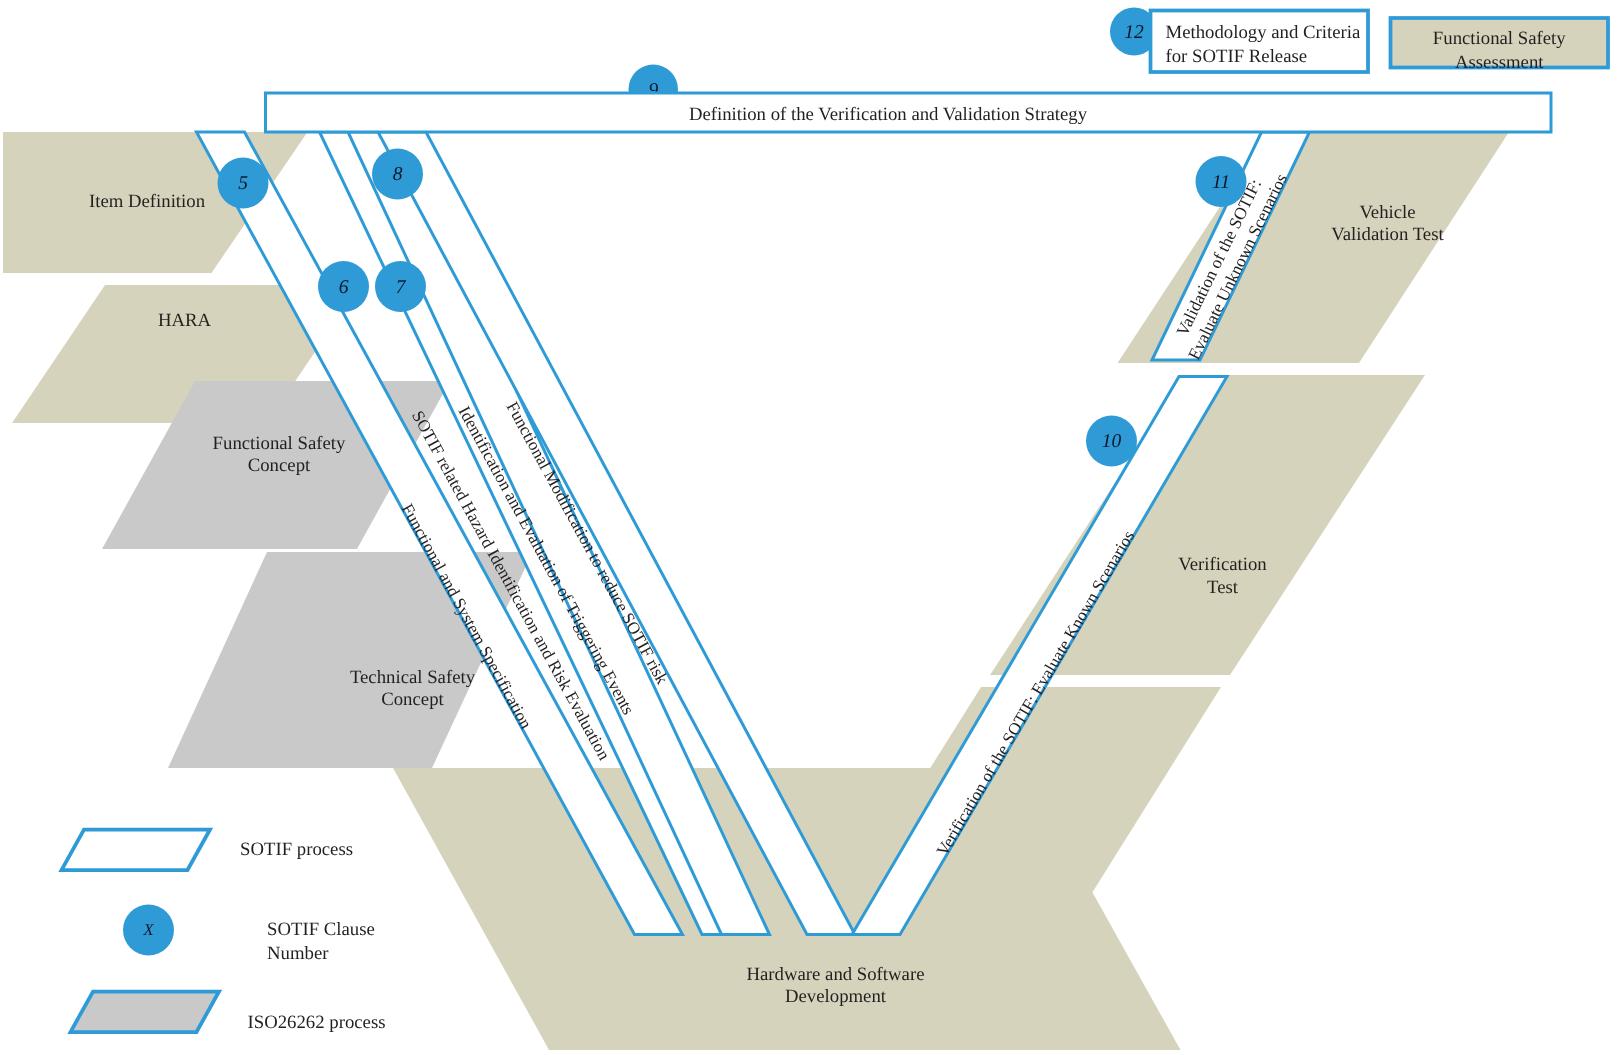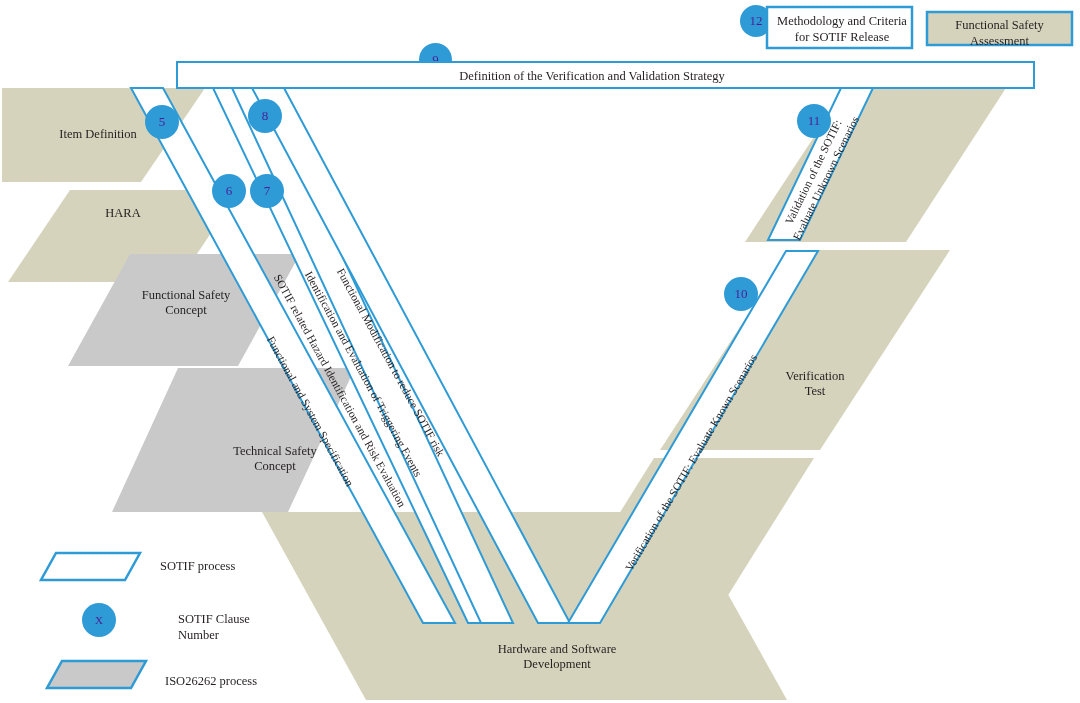--- a/index.html
+++ b/index.html
@@ -32,24 +32,25 @@
   }
   .boxtext{
     position:absolute;
     font-size:12.5px;
     line-height:1.3;
   }
   .circ{
     position:absolute;
     border-radius:50%;
     background:#2e9bd6;
-    color:#4c1d95;
+    color:#0f172a;
     font-family:"Liberation Serif", serif;
     display:flex;align-items:center;justify-content:center;
     font-size:13px;
+    font-style:italic;
   }
   .legend-txt{
     position:absolute;
     font-size:12.5px;
     line-height:1.3;
     white-space:pre-line;
   }
 </style>
 </head>
 <body>
@@ -87,20 +88,22 @@
   <div class="lbl iso" style="left:38px;top:127px;width:120px;">Item Definition</div>
   <div class="lbl iso" style="left:68px;top:206px;width:110px;">HARA</div>
   <div class="lbl iso" style="left:121px;top:288px;width:130px;">Functional Safety
 Concept</div>
   <div class="lbl iso" style="left:205px;top:444px;width:140px;">Technical Safety
 Concept</div>
 
   <div class="lbl iso" style="left:452px;top:642px;width:210px;">Hardware and Software
 Development</div>
 
+  <div class="lbl iso" style="left:855px;top:134px;width:140px;">Vehicle
+Validation Test</div>
   <div class="lbl iso" style="left:750px;top:369px;width:130px;">Verification
 Test</div>
 
   <div class="lbl diag" style="left:270px;top:330px;transform:rotate(61.4deg);">Functional and System Specification</div>
   <div class="lbl diag" style="left:277px;top:268px;transform:rotate(61.4deg);">SOTIF related Hazard Identification and Risk Evaluation</div>
   <div class="lbl diag" style="left:308px;top:265px;transform:rotate(61.4deg);">Identification and Evaluation of Triggering Events</div>
   <div class="lbl diag" style="left:340px;top:262px;transform:rotate(61.4deg);">Functional Modification to reduce  SOTIF risk</div>
 
   <div class="lbl diag" style="left:628px;top:563px;transform:rotate(-59.6deg);transform-origin:0 50%;">Verification of the SOTIF: Evaluate Known Scenarios</div>
   <div class="lbl diag" style="left:790px;top:222px;transform:rotate(-64deg);transform-origin:0 50%;text-align:center;white-space:pre-line;line-height:1.25;">Validation of the SOTIF:
@@ -117,21 +120,21 @@
 
   <svg class="layer" style="pointer-events:none;">
     <rect x="177" y="62" width="857" height="26" fill="#ffffff" stroke="#2e9bd6" stroke-width="2"></rect>
   </svg>
   <div class="boxtext" style="left:177px;top:68px;width:830px;text-align:center;">Definition of the Verification and Validation Strategy</div>
 
   <svg class="layer" style="pointer-events:none;">
     <rect x="767" y="7" width="145" height="41" fill="#ffffff" stroke="#2e9bd6" stroke-width="2.5"></rect>
     <rect x="927" y="12" width="145" height="33" fill="#d6d3bc" stroke="#2e9bd6" stroke-width="2.5"></rect>
   </svg>
-  <div class="boxtext" style="left:777px;top:13px;width:130px;text-align:center;white-space:pre-line;">Methodology and Criteria
+  <div class="boxtext" style="left:777px;top:13px;width:130px;text-align:left;white-space:pre-line;">Methodology and Criteria
 for SOTIF Release</div>
   <div class="boxtext" style="left:932px;top:17px;width:135px;text-align:center;white-space:pre-line;">Functional Safety
 Assessment</div>
 
   <svg class="layer" style="pointer-events:none;">
     <polygon points="56,553 140,553 125,580 41,580" fill="#ffffff" stroke="#2e9bd6" stroke-width="2.5"></polygon>
     <circle cx="99" cy="620" r="17" fill="#2e9bd6"></circle>
     <polygon points="62,661 146,661 131,688 47,688" fill="#c9c9c9" stroke="#2e9bd6" stroke-width="2.5"></polygon>
   </svg>
   <div class="circ" style="left:82px;top:603px;width:34px;height:34px;font-size:11px;background:transparent;">X</div>

